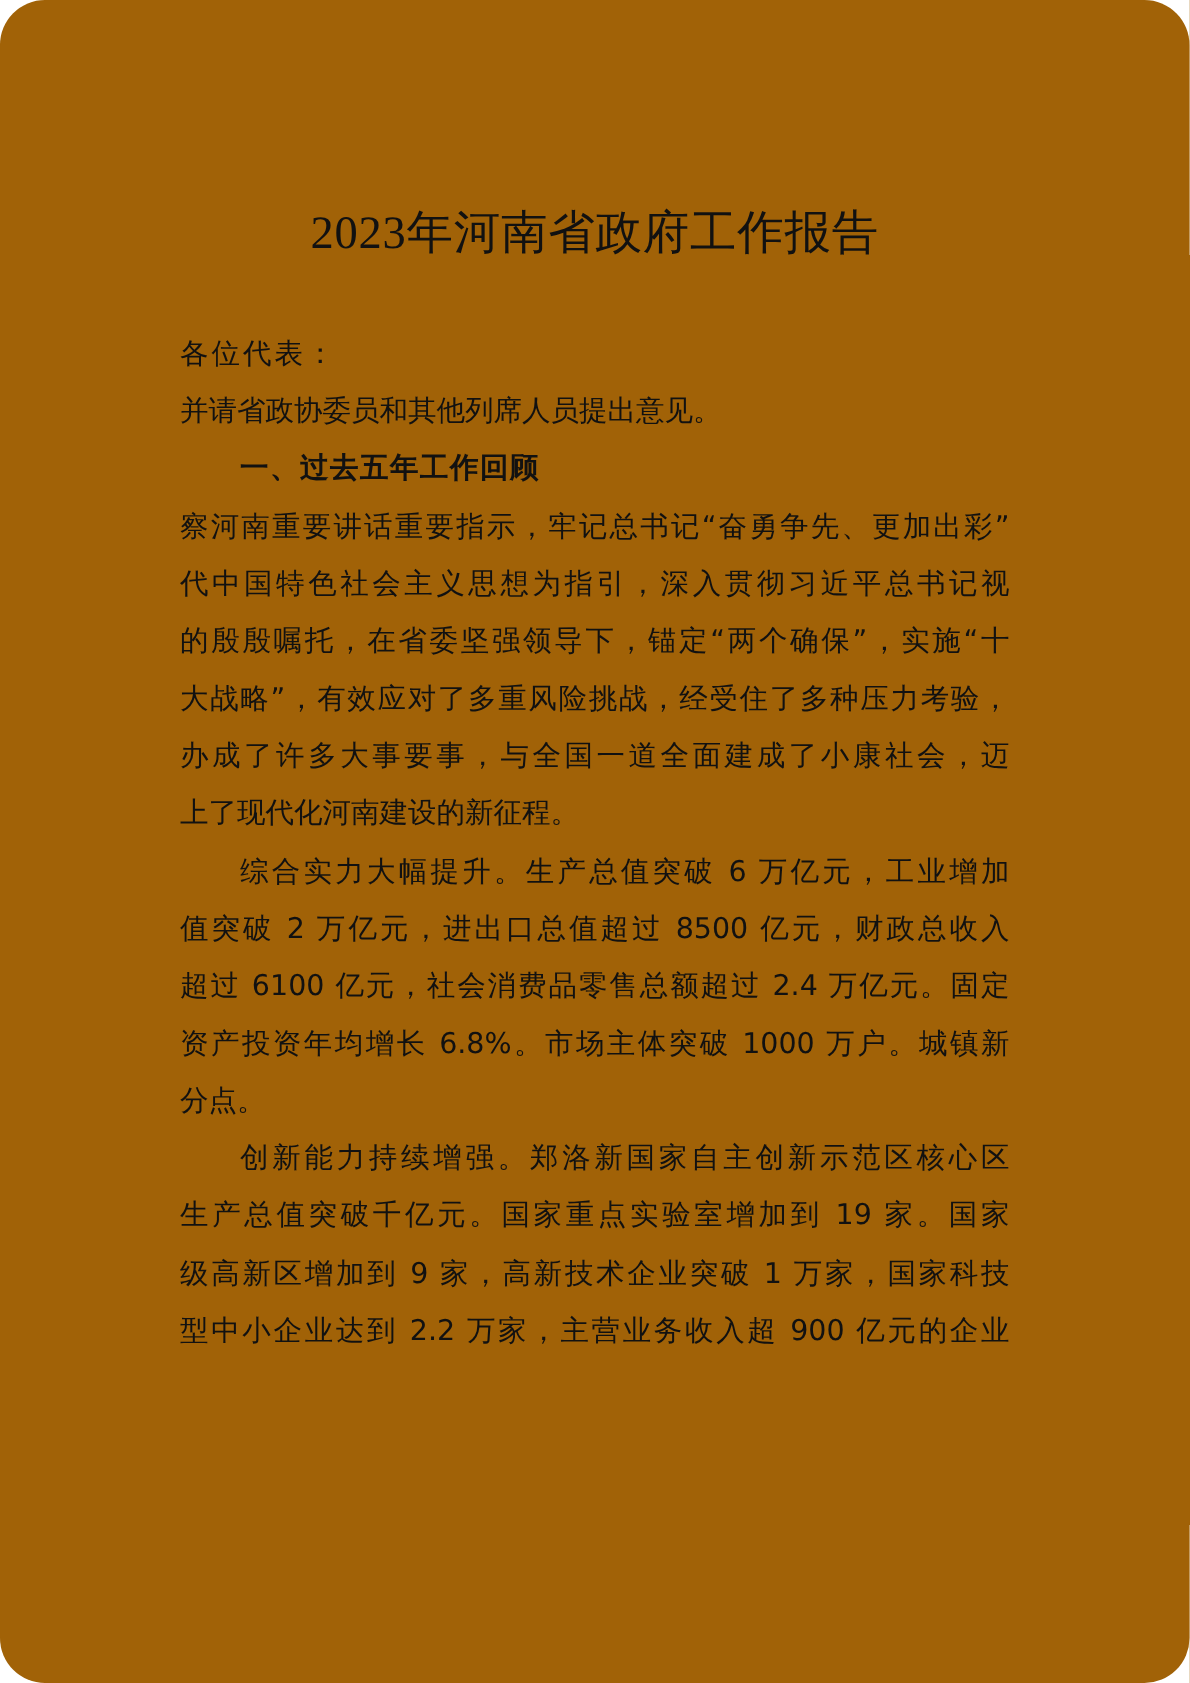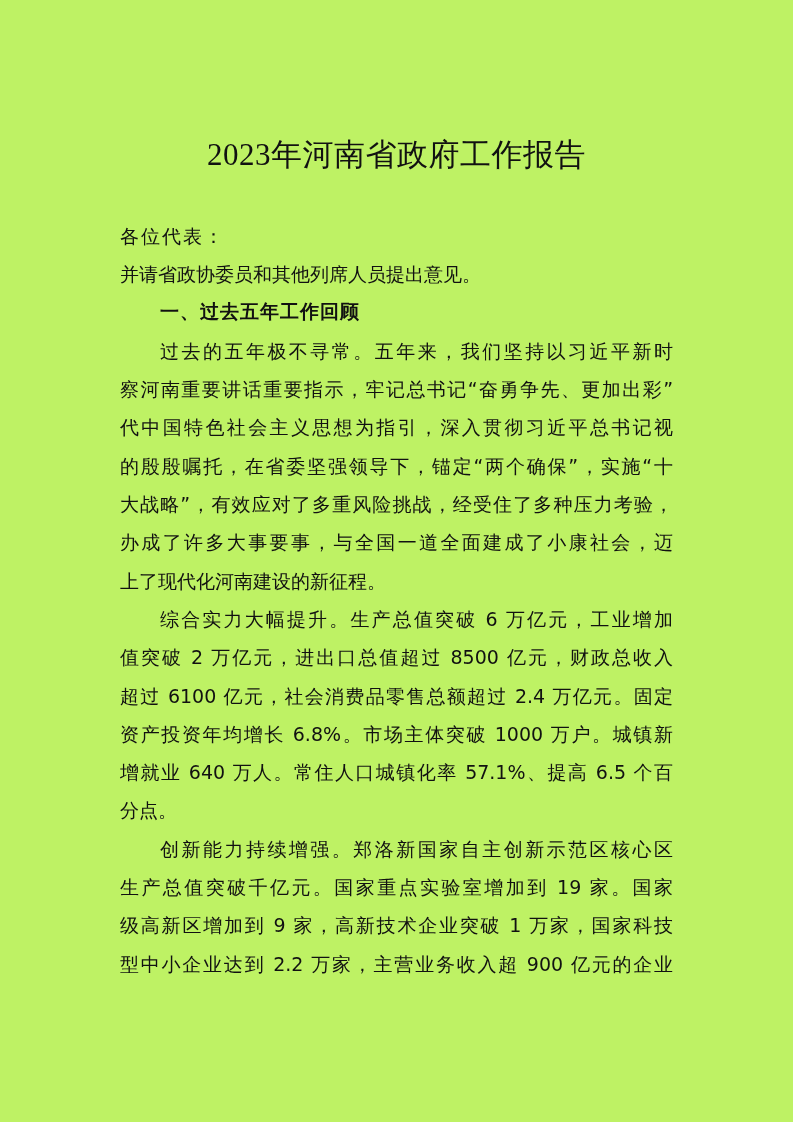--- a/index.html
+++ b/index.html
@@ -13,21 +13,22 @@
       position: relative;
       overflow: hidden;
       font-family: "DejaVu Serif", "Liberation Serif", serif;
       color: #111111;
     }
     .page {
       position: absolute;
       left: 0; top: 0;
       width: 793px;
       height: 1122px;
-      background: #bef264;
+      background: #a16207;
+      border-radius: 30px;
     }
     .title {
       position: absolute;
       top: 134px;
       left: 0;
       width: 793px;
       text-align: center;
       font-family: "Liberation Serif", "DejaVu Serif", serif;
       font-size: 31px;
       line-height: 42px;
@@ -88,35 +89,33 @@
 
     <span class="salutation">各位代表：</span>
 
     <div>
       <span class="line last">并请省政协委员和其他列席人员提出意见。</span>
     </div>
 
     <span class="heading">一、过去五年工作回顾</span>
 
     <div>
-      <span class="line indent">过去的五年极不寻常。五年来，我们坚持以习近平新时</span>
       <span class="line">察河南重要讲话重要指示，牢记总书记“奋勇争先、更加出彩”</span>
       <span class="line">代中国特色社会主义思想为指引，深入贯彻习近平总书记视</span>
       <span class="line">的殷殷嘱托，在省委坚强领导下，锚定“两个确保”，实施“十</span>
       <span class="line">大战略”，有效应对了多重风险挑战，经受住了多种压力考验，</span>
       <span class="line">办成了许多大事要事，与全国一道全面建成了小康社会，迈</span>
       <span class="line last">上了现代化河南建设的新征程。</span>
     </div>
 
     <div>
       <span class="line indent">综合实力大幅提升。生产总值突破 6 万亿元，工业增加</span>
       <span class="line">值突破 2 万亿元，进出口总值超过 8500 亿元，财政总收入</span>
       <span class="line">超过 6100 亿元，社会消费品零售总额超过 2.4 万亿元。固定</span>
       <span class="line">资产投资年均增长 6.8%。市场主体突破 1000 万户。城镇新</span>
-      <span class="line">增就业 640 万人。常住人口城镇化率 57.1%、提高 6.5 个百</span>
       <span class="line last">分点。</span>
     </div>
 
     <div>
       <span class="line indent">创新能力持续增强。郑洛新国家自主创新示范区核心区</span>
       <span class="line">生产总值突破千亿元。国家重点实验室增加到 19 家。国家</span>
       <span class="line">级高新区增加到 9 家，高新技术企业突破 1 万家，国家科技</span>
       <span class="line">型中小企业达到 2.2 万家，主营业务收入超 900 亿元的企业</span>
     </div>
 

